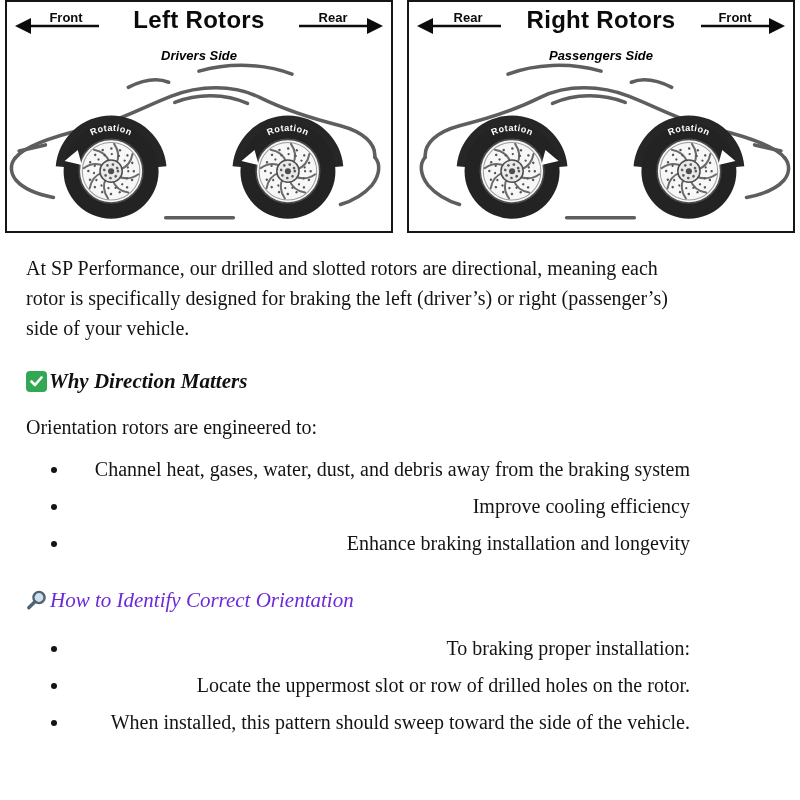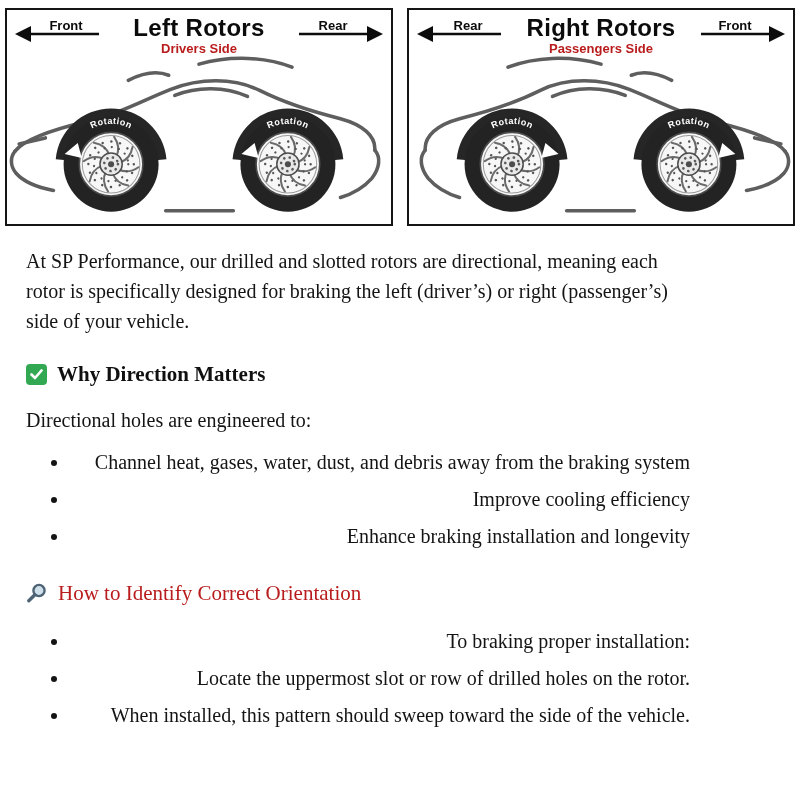--- a/index.html
+++ b/index.html
@@ -3,37 +3,37 @@
 <meta charset="utf-8">
 <style>
   html, body { margin: 0; padding: 0; }
   body {
     width: 800px; height: 800px; overflow: hidden;
     background: #ffffff; color: #141414;
     font-family: "Liberation Serif", serif;
   }
 
   
-  .diagram { display: flex; gap: 14px; padding: 8px 5px 0 5px; }
+  .diagram { display: flex; gap: 14px; padding: 0 5px 0 5px; }
   .panel { flex: 1; min-width: 0; border: 2px solid #151515; background: #fff; }
   .panel-head { display: flex; align-items: flex-start; justify-content: space-between; padding: 5px 6px 0 6px; }
   .titles { flex: 1; text-align: center; font-family: "Liberation Sans", sans-serif; }
   .panel-title { font-size: 24px; font-weight: 700; letter-spacing: .3px; color: #0b0b0b; line-height: 1.05; }
-  .panel-subtitle { font-size: 13px; font-weight: 700; margin-top: 1px; color: #b91c1c; }
+  .panel-subtitle { font-size: 13px; font-weight: 700; font-style: italic; margin-top: 16px; color: #000000; }
   .dir-svg { display: block; margin-top: 3px; flex: 0 0 auto; }
   .dir-text { font: 700 13px "Liberation Sans", sans-serif; fill: #0b0b0b; text-anchor: middle; }
   .car-svg { display: block; width: 100%; height: auto; margin-top: -6px; }
   .car-line { fill: none; stroke: #5e5e5e; stroke-width: 3.5; stroke-linecap: round; }
   .rot-text { font: 700 9px "Liberation Sans", sans-serif; fill: #ffffff; text-anchor: middle; letter-spacing: .4px; }
 
   
   .article { padding: 4px 26px 0 26px; font-size: 20px; }
   .intro { line-height: 1.5; max-width: 660px; margin: 16px 0 8px 0; }
-  .heading { display: flex; align-items: center; gap: 10px; font-size: 21px; font-weight: 700; color: #101010; margin: 26px 0 18px 0; }
-  .heading.regular { font-weight: 400; color: #b91c1c; margin: 30px 0 20px 0; }
+  .heading { display: flex; align-items: center; gap: 2px; font-size: 21px; font-weight: 700; color: #101010; margin: 26px 0 18px 0; font-style: italic; }
+  .heading.regular { font-weight: 400; color: #6d28d9; margin: 30px 0 20px 0; }
   .lead { margin: 18px 0 4px 0; line-height: 1.5; }
   ul { margin: 12px 0; padding-left: 44px; list-style: disc; text-align: right; }
   li { margin: 7px 0; line-height: 1.5; max-width: 620px; }
   .check-box { width: 21px; height: 21px; background: #33a852; border-radius: 4px; flex: 0 0 auto;
                display: inline-flex; align-items: center; justify-content: center; }
 </style>
 </head>
 <body>
 
 <svg width="0" height="0" style="position:absolute" aria-hidden="true">
@@ -149,21 +149,21 @@
 
   <div class="heading">
     <span class="check-box">
       <svg width="13" height="11" viewBox="0 0 13 11">
         <path d="M1.5 5.5 L5 9 L11.5 1.5" fill="none" stroke="#ffffff" stroke-width="2.6" stroke-linecap="round" stroke-linejoin="round"></path>
       </svg>
     </span>
     <span>Why Direction Matters</span>
   </div>
 
-  <p class="lead">Directional holes are engineered to:</p>
+  <p class="lead">Orientation rotors are engineered to:</p>
 
   <ul>
     <li>Channel heat, gases, water, dust, and debris away from the braking system</li>
     <li>Improve cooling efficiency</li>
     <li>Enhance braking installation and longevity</li>
   </ul>
 
   <div class="heading regular">
     <svg width="22" height="22" viewBox="0 0 22 22">
       <circle cx="13" cy="8.5" r="5.6" fill="#cfe0ea" stroke="#4e6374" stroke-width="2.4"></circle>

